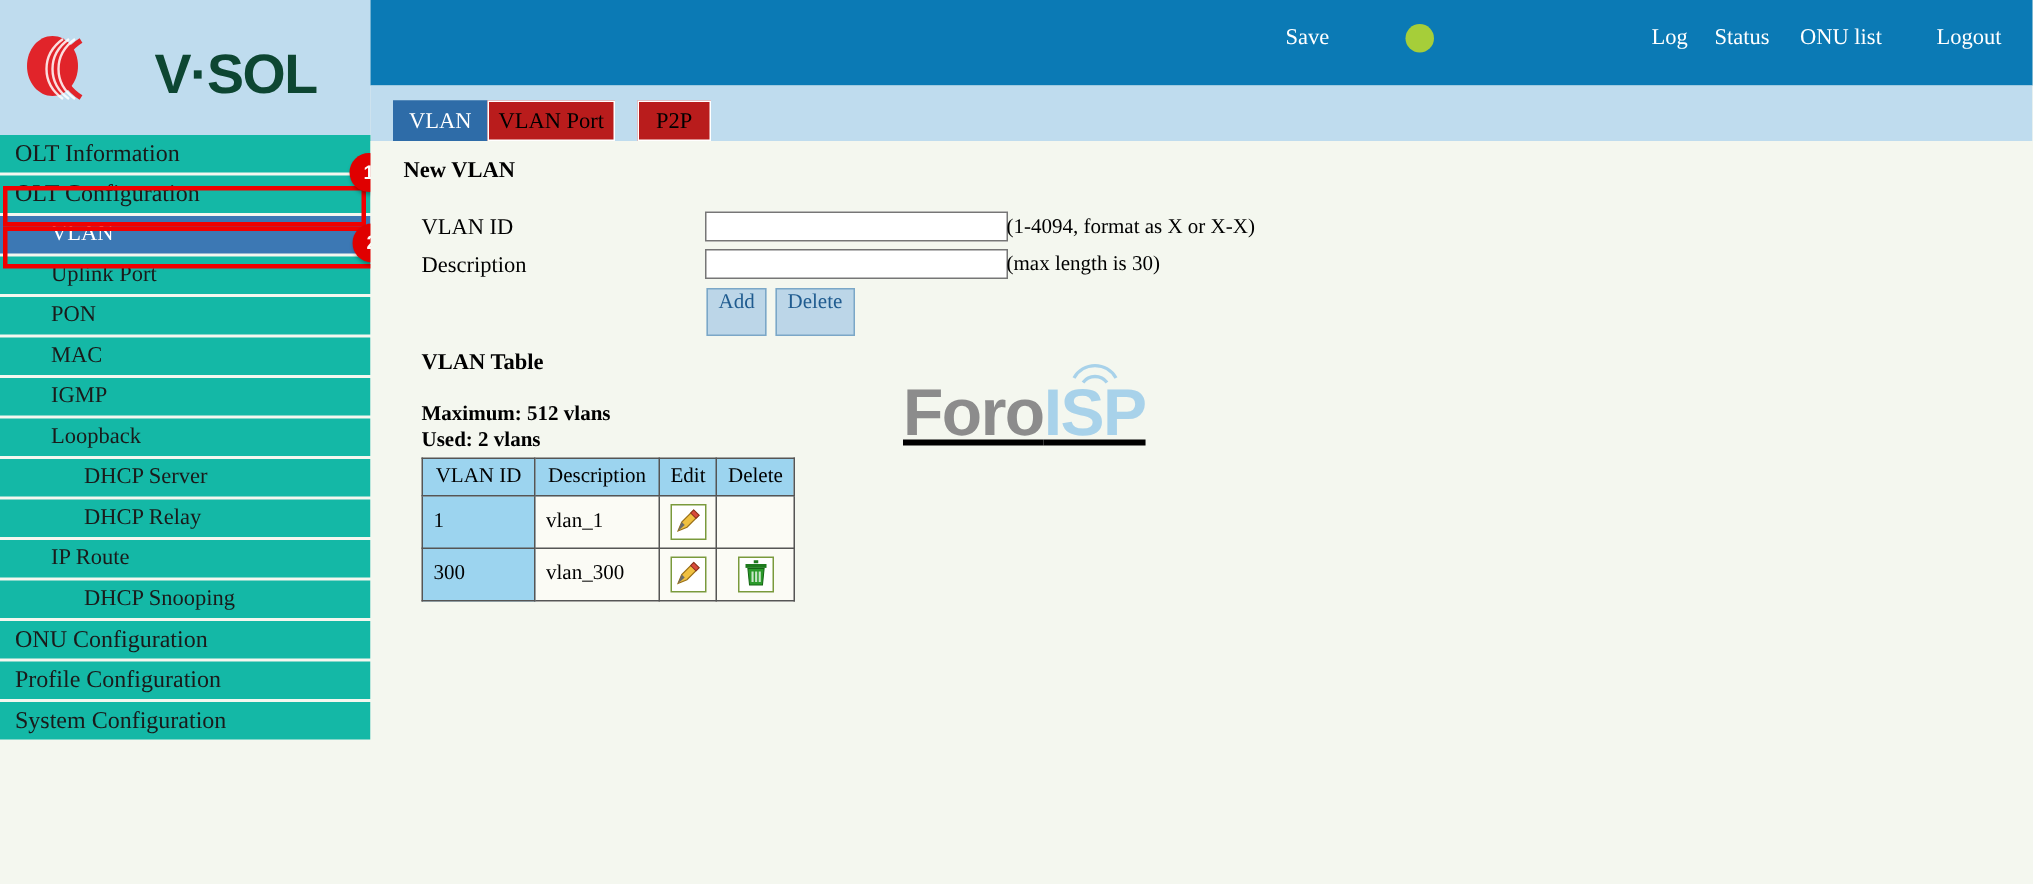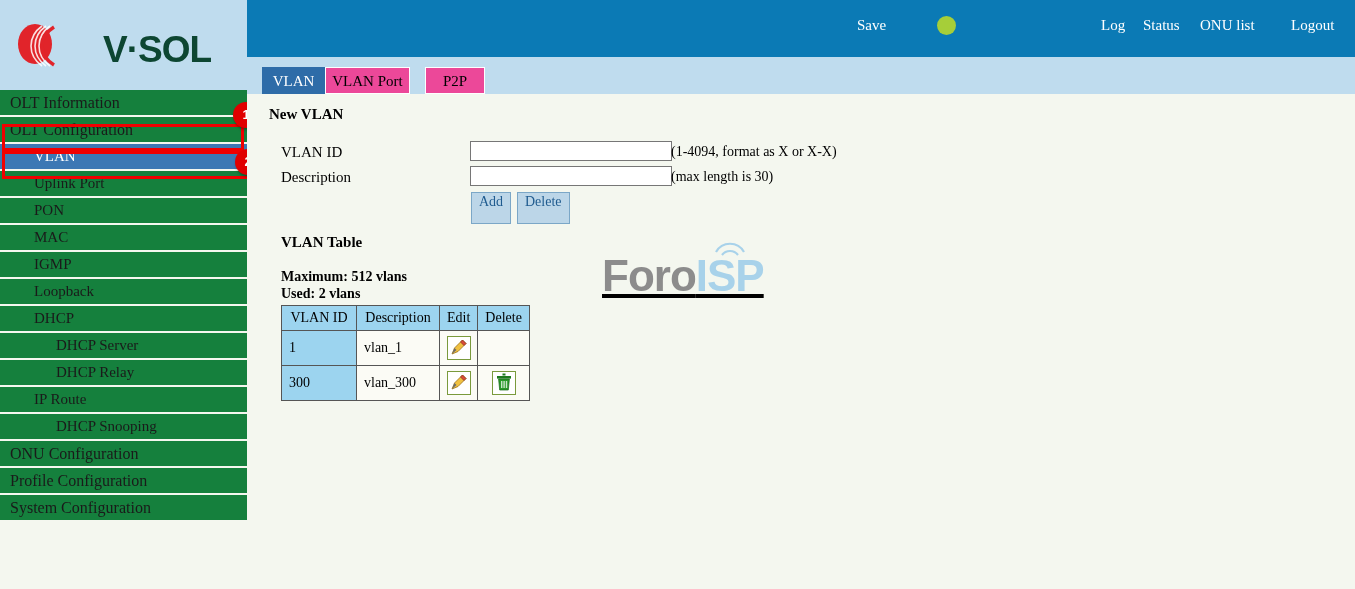--- a/index.html
+++ b/index.html
@@ -90,39 +90,39 @@
     box-sizing: border-box;
     border: 1px solid #ffffff;
     cursor: pointer;
   }
   .tab.active {
     background: #2e6ca8;
     color: #ffffff;
     border-color: #2e6ca8;
   }
   .tab.inactive {
-    background: #ec4899;
+    background: #b91c1c;
     color: #000000;
   }
   #tab-0 { left: 15px; width: 63px; }
   #tab-1 { left: 78px; width: 85px; }
-  #tab-2 { left: 178px; width: 60px; }
+  #tab-2 { left: 178px; width: 49px; }
 
   
   #sidebar {
     position: absolute;
     left: 0; top: 90px;
     width: 247px;
     height: 444px;
     background: #f4f7ef;
   }
   .nav-item {
     height: 25px;
     line-height: 25px;
-    background: #15803d;
+    background: #14b8a6;
     color: #1a1a1a;
     font-size: 16px;
     margin-bottom: 2px;
     box-sizing: border-box;
     white-space: nowrap;
     cursor: pointer;
   }
   .nav-l0 { padding-left: 10px; }
   .nav-l1 { padding-left: 34px; font-size: 15px; }
   .nav-l2 { padding-left: 56px; font-size: 15px; }
@@ -332,21 +332,20 @@
 
 <div id="sidebar">
   <div class="nav-item nav-l0">OLT Information</div>
   <div class="nav-item nav-l0">OLT Configuration</div>
   <div class="nav-item nav-l1 selected">VLAN</div>
   <div class="nav-item nav-l1">Uplink Port</div>
   <div class="nav-item nav-l1">PON</div>
   <div class="nav-item nav-l1">MAC</div>
   <div class="nav-item nav-l1">IGMP</div>
   <div class="nav-item nav-l1">Loopback</div>
-  <div class="nav-item nav-l1">DHCP</div>
   <div class="nav-item nav-l2">DHCP Server</div>
   <div class="nav-item nav-l2">DHCP Relay</div>
   <div class="nav-item nav-l1">IP Route</div>
   <div class="nav-item nav-l2">DHCP Snooping</div>
   <div class="nav-item nav-l0">ONU Configuration</div>
   <div class="nav-item nav-l0">Profile Configuration</div>
   <div class="nav-item nav-l0">System Configuration</div>
 </div>
 
 <div class="hl-box" id="hl-1"></div>

